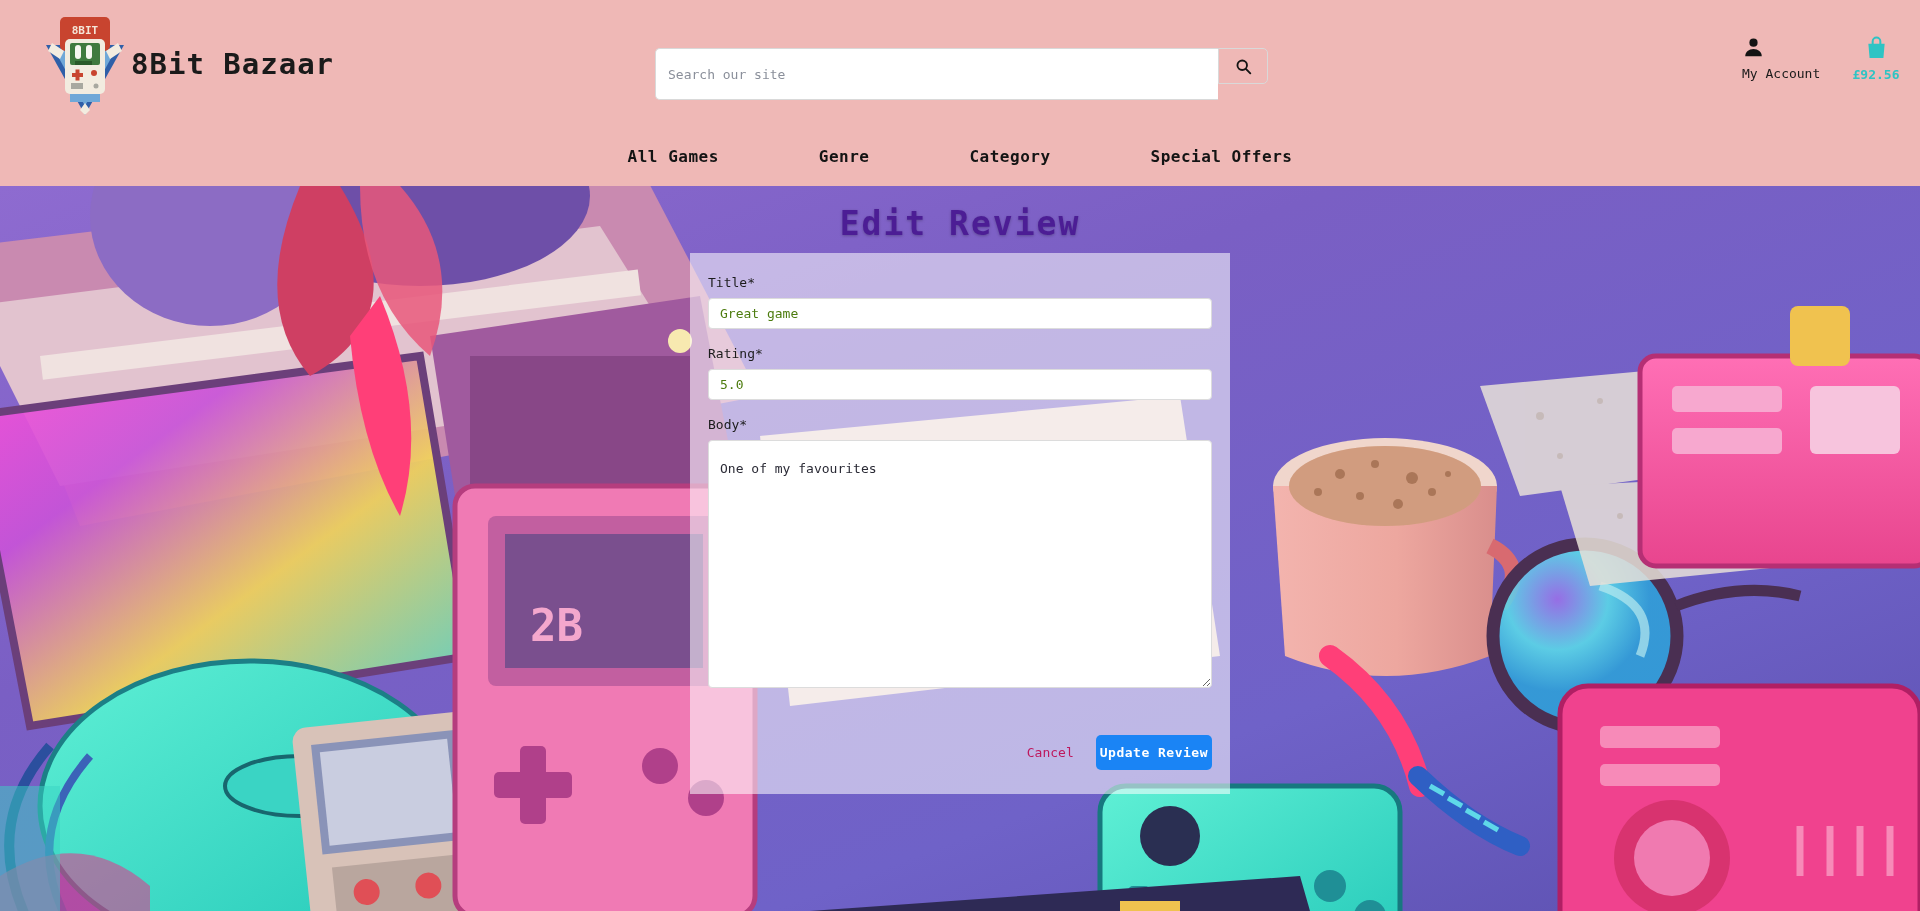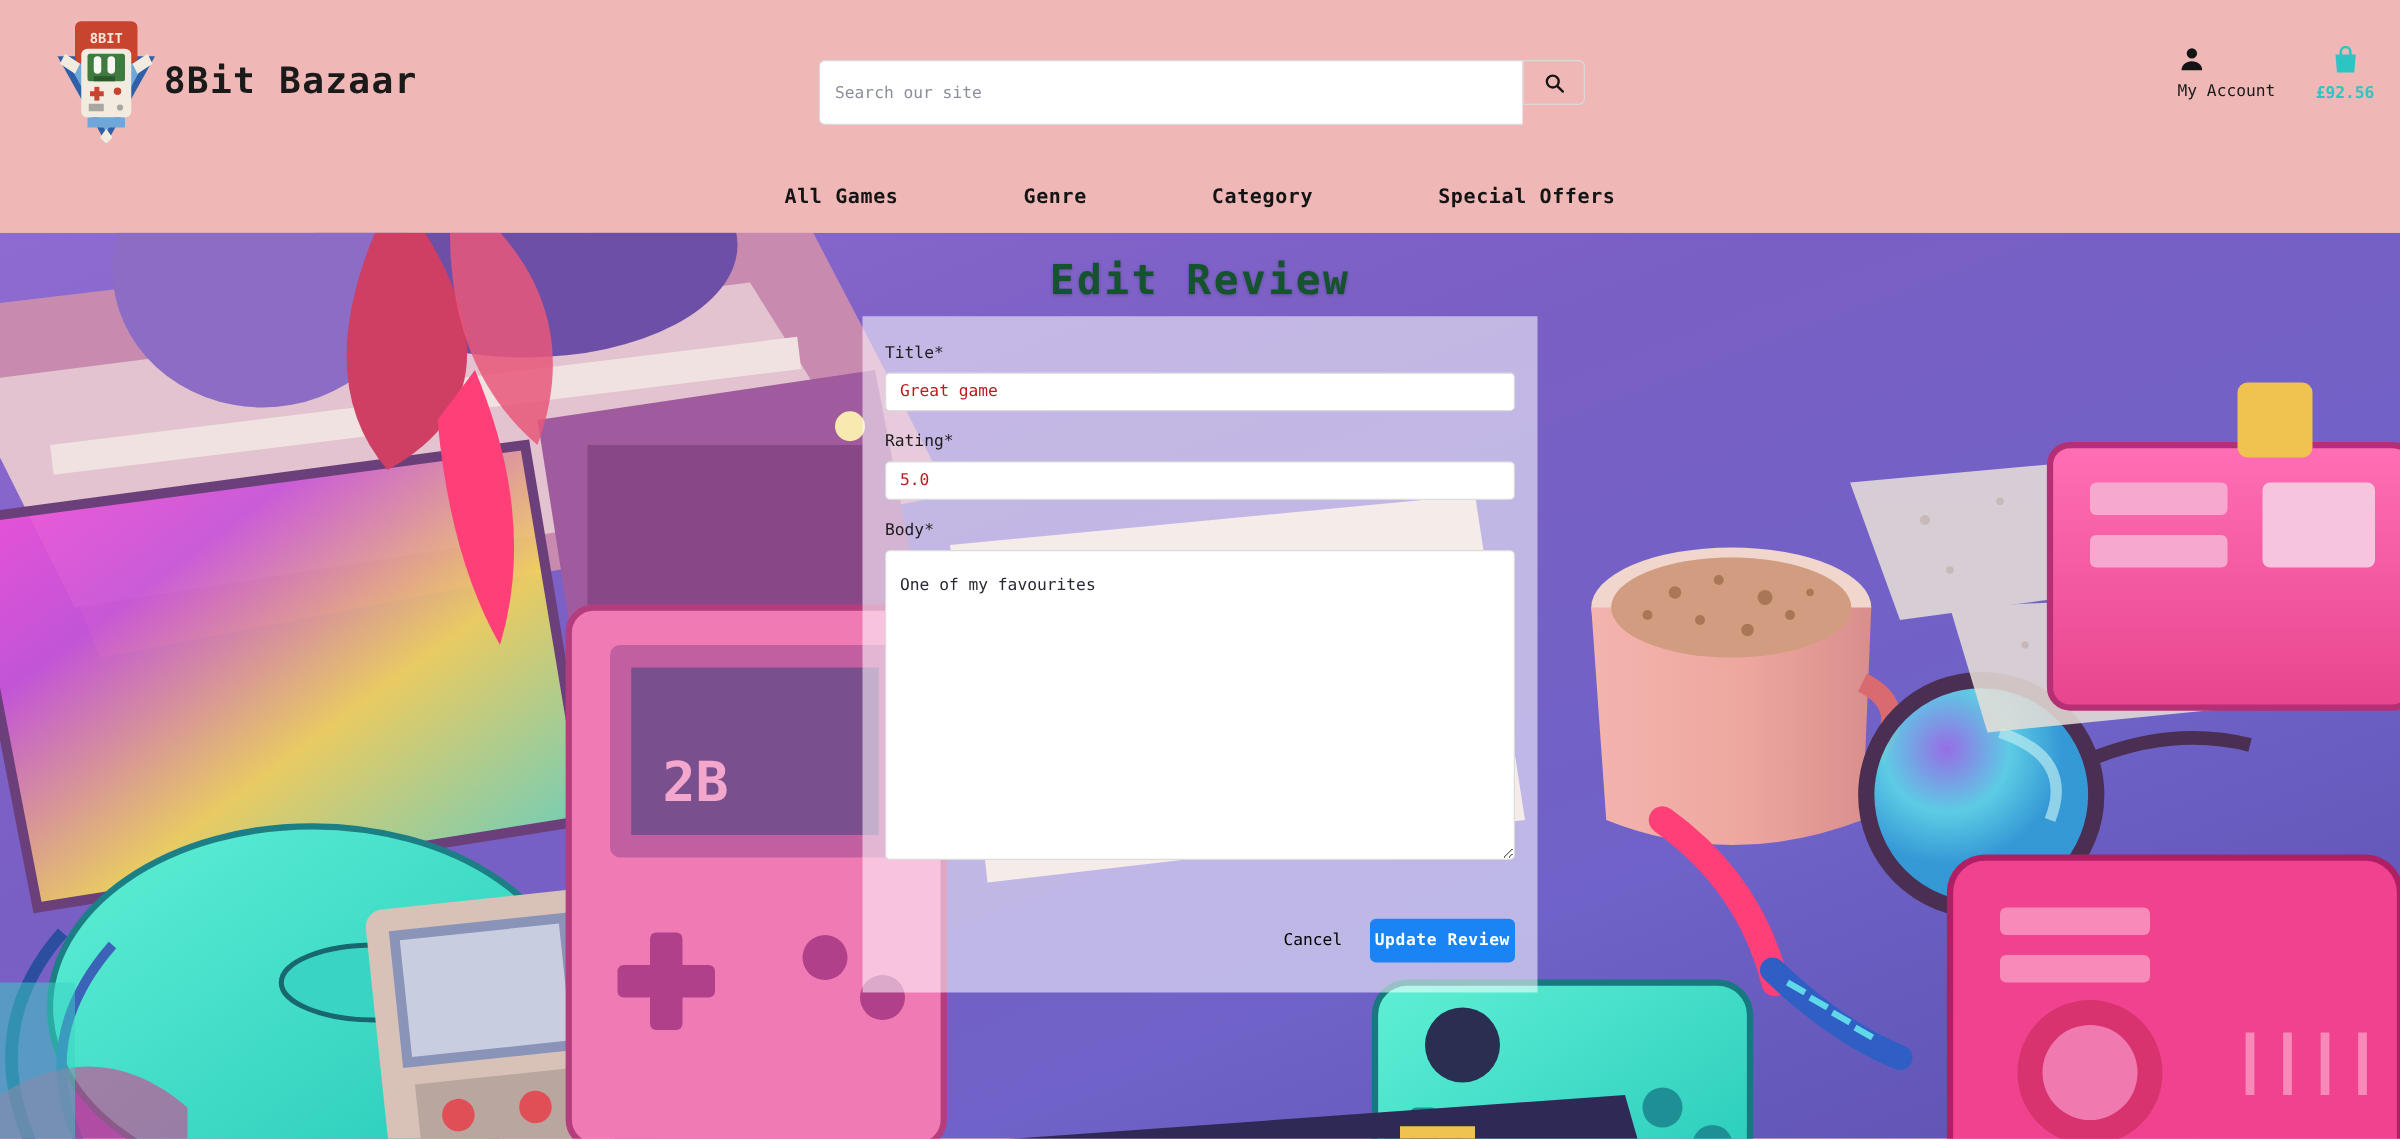--- a/index.html
+++ b/index.html
@@ -100,21 +100,21 @@
     width: 1920px; height: 725px;
     overflow: hidden;
     text-align: right;
   }
   .hero-bg { position: absolute; inset: 0; width: 1920px; height: 725px; }
 
   
   .page-title {
     position: absolute; left: 0; top: 204px;
     width: 1920px; text-align: center;
-    font-size: 33px; font-weight: bold; color: #14532d;
+    font-size: 33px; font-weight: bold; color: #4c1d95;
     letter-spacing: 2px;
     z-index: 20;
     text-shadow: 0 1px 3px rgba(0,0,0,0.25);
   }
 
   
   .form-card {
     position: absolute; left: 690px; top: 253px;
     width: 540px; height: 541px;
     background: rgba(255,255,255,0.55);
@@ -125,21 +125,21 @@
     font-size: 13px; color: #1c1c1c;
     margin-bottom: 8px; display: block;
   }
   .text-input {
     width: 504px; height: 31px;
     background: #fff;
     border: 1px solid #dcdcdc;
     border-radius: 4px;
     padding: 0 11px;
     font-family: "DejaVu Sans Mono", "Liberation Mono", monospace;
-    font-size: 13px; color: #b91c1c;
+    font-size: 13px; color: #4d7c0f;
     outline: none; display: block;
   }
   .field-gap { height: 17px; }
   .body-area {
     width: 504px; height: 248px;
     background: #fff;
     border: 1px solid #dcdcdc;
     border-radius: 4px;
     padding: 20px 11px;
     font-family: "DejaVu Sans Mono", "Liberation Mono", monospace;
@@ -147,21 +147,21 @@
     outline: none; resize: both;
     display: block;
   }
   .actions {
     position: absolute; left: 18px; bottom: 24px;
     width: 504px;
     display: flex; align-items: center; justify-content: flex-end;
     gap: 22px;
   }
   .cancel-link {
-    font-size: 13px; color: #000000;
+    font-size: 13px; color: #be185d;
     cursor: pointer; background: none; border: none;
     font-family: "DejaVu Sans Mono", "Liberation Mono", monospace;
   }
   .update-btn {
     background: #1a84f5; color: #fff;
     border: none; border-radius: 5px;
     padding: 10px 4px;
     font-size: 13px; font-weight: bold;
     font-family: "DejaVu Sans Mono", "Liberation Mono", monospace;
     cursor: pointer;

